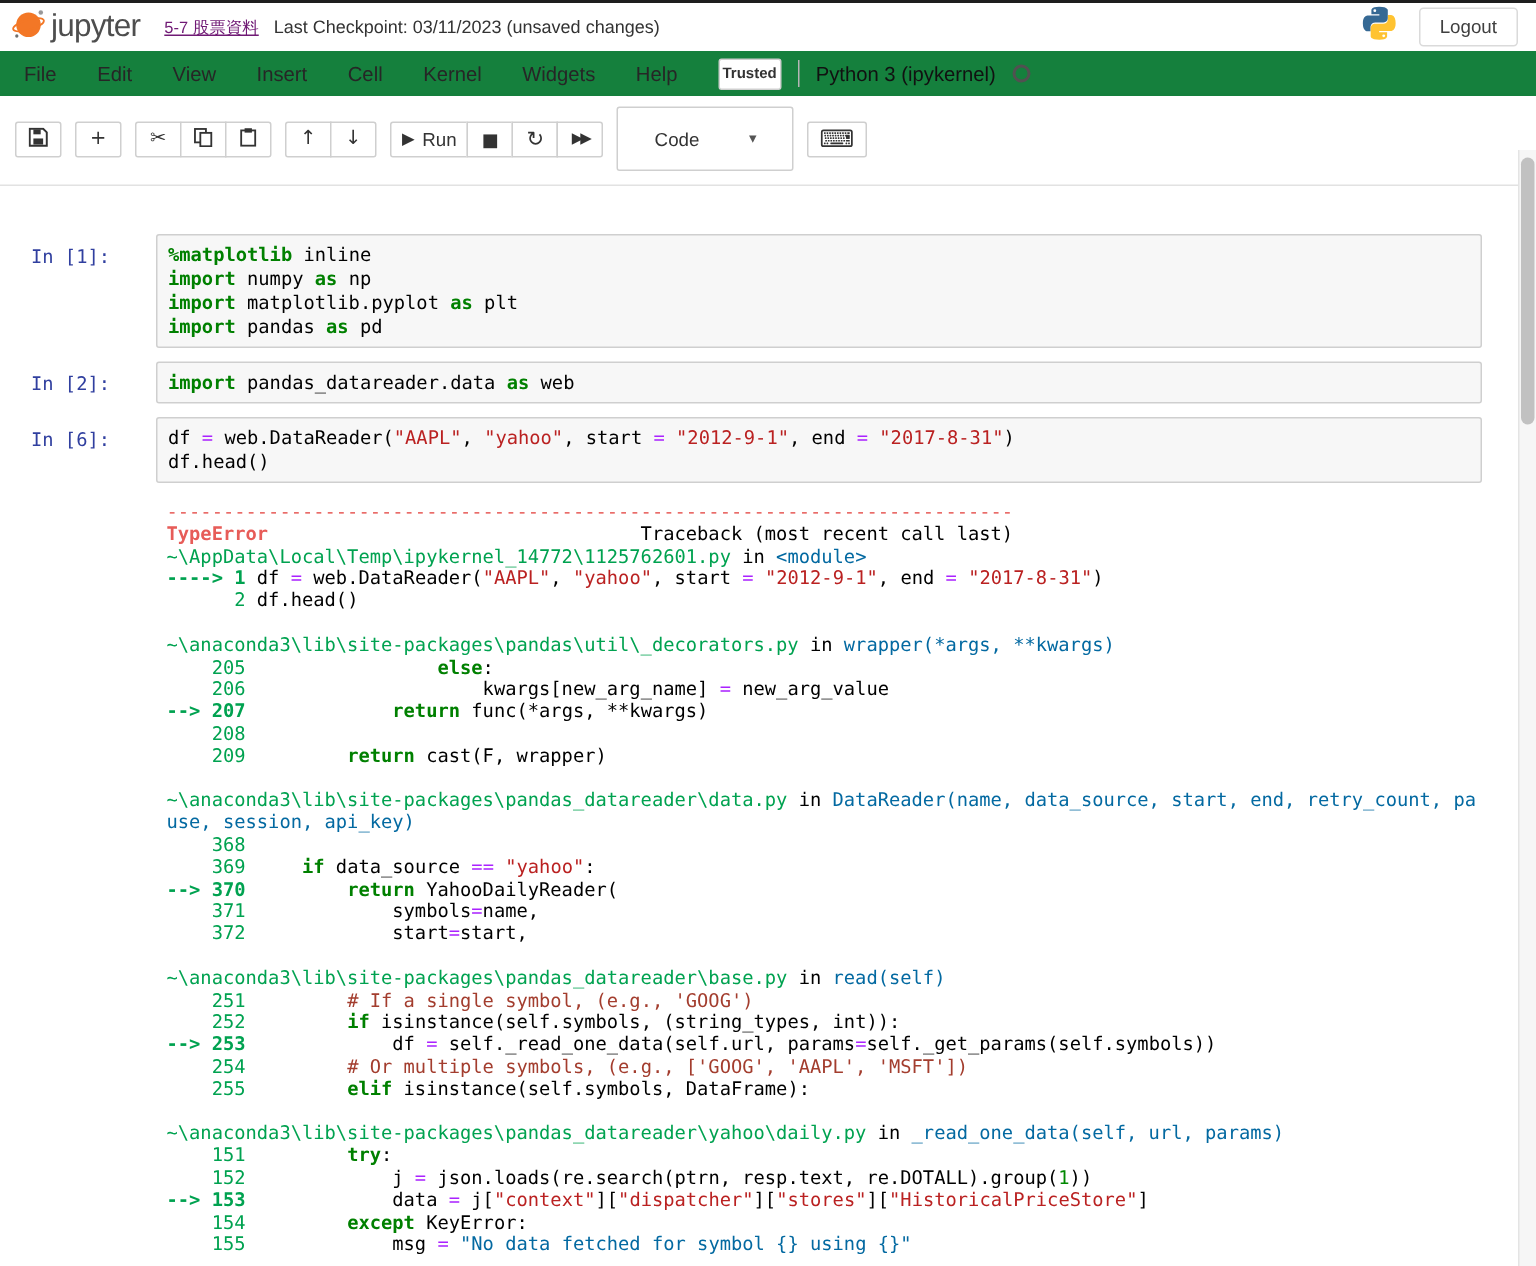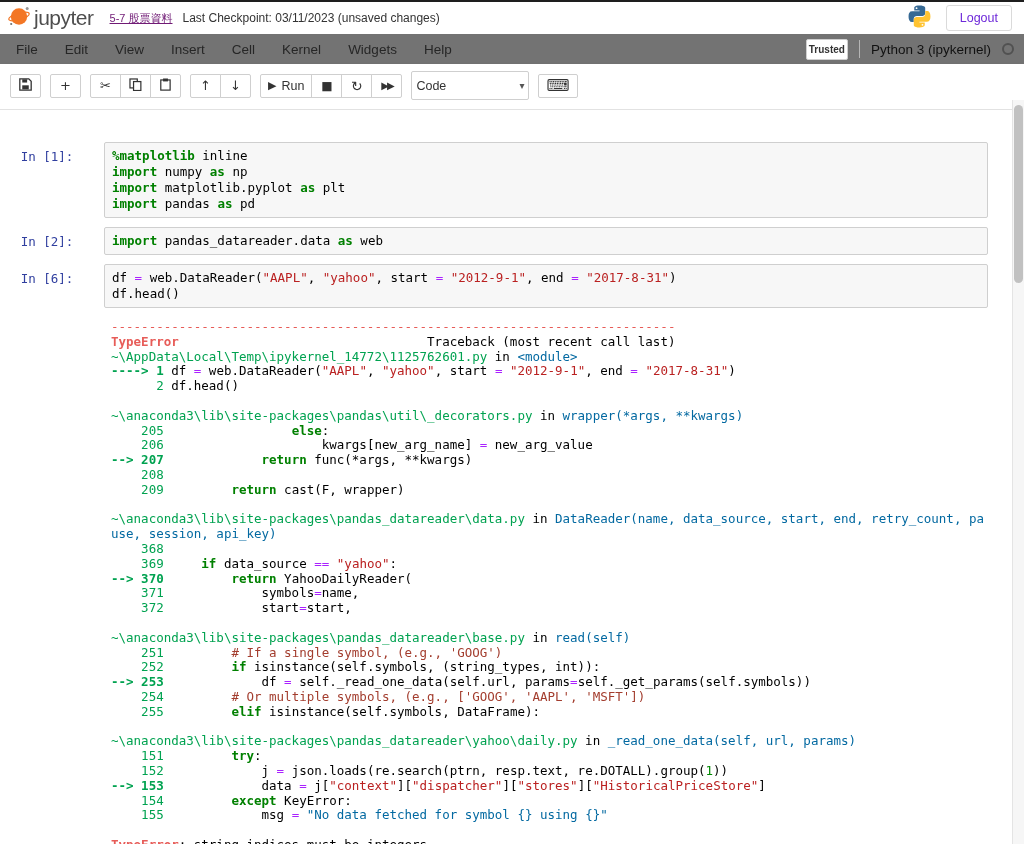--- a/index.html
+++ b/index.html
@@ -9,26 +9,26 @@
 
   
   header { display:flex; justify-content:space-between; align-items:center;
     height:32px; padding:2px 12px 2px 8px; background:#fff; }
   .header-left { display:flex; align-items:center; }
   .jupyter-logo { display:flex; align-items:center; gap:4px; cursor:pointer; }
   .logo-text { font-size:21px; color:#4e4e4e; letter-spacing:-0.5px; }
   .nb-title { font-size:11px; color:#701a75; margin-left:16px; text-decoration:underline; cursor:text; }
   .checkpoint { font-size:12px; color:#333; margin-left:10px; }
   .header-right { display:flex; align-items:center; gap:14px; }
-  .logout { font-size:12.5px; color:#6d28d9; background:#fff; border:1px solid #dadada;
+  .logout { font-size:12.5px; color:#404040; background:#fff; border:1px solid #dadada;
     border-radius:3px; padding:5px 13px; cursor:pointer; font-family:inherit; }
 
   
-  .menubar { display:flex; justify-content:space-between; align-items:center;
-    height:30px; padding:0 10px 0 16px; background:#737373; }
+  .menubar { display:flex; align-items:center;
+    height:30px; padding:0 10px 0 16px; background:#15803d; }
   .menus { display:flex; }
   .menu-item { font-size:13.5px; color:#262626; padding:4px 0; margin-right:27px; cursor:pointer; }
   .menubar-right { display:flex; align-items:center; gap:11px; }
   .trusted { font-size:10px; color:#333; border:1px solid #cfcfcf; border-radius:2px;
     padding:4px 2px; background:#fff;font-weight:bold; }
   .vsep { width:1px; height:18px; background:#b5b5b5; }
   .kernel-name { font-size:13.5px; color:#111; }
   .kernel-dot { width:12px; height:12px; border:2px solid #515151; border-radius:50%; }
 
   
@@ -38,22 +38,22 @@
   .tbtn { height:24px; min-width:31px; display:flex; align-items:center; justify-content:center;
     background:#fff; border:1px solid #cfcfcf; margin-right:-1px; font-size:13px; color:#333;
     padding:0 7px; cursor:pointer; }
   .btn-group .tbtn:first-child { border-radius:2px 0 0 2px; }
   .btn-group .tbtn:last-child { border-radius:0 2px 2px 0; margin-right:0; }
   .btn-group .tbtn:only-child { border-radius:2px; }
   .run-label { margin-left:5px; font-size:12.5px; }
   .glyph { font-family:"DejaVu Sans", sans-serif; }
   .ff { letter-spacing:-2px; font-size:10px; }
   .kbd-glyph { font-size:16px; }
-  .cell-select { width:118px; height:29px; border:1px solid #cfcfcf; border-radius:2px;
-    display:flex; align-items:center; justify-content:space-between; padding:0 4px;
+  .cell-select { width:118px; height:43px; border:1px solid #cfcfcf; border-radius:2px;
+    display:flex; align-items:center; justify-content:space-between; padding:0 24px;
     font-size:12.5px; color:#333; background:#fff; cursor:pointer;gap:20px; }
   .caret { font-size:10px; color:#555; }
 
   
   .notebook { padding:32px 12px 0 0; background:#fff; }
   .cell { display:flex; margin-bottom:9px; }
   .prompt { flex:0 0 104px; width:104px; text-align:center; padding:7px 10px 0 0;
     font-family:"DejaVu Sans Mono", monospace; font-size:12.5px; color:#303F9F; }
   .input-area { flex:1; margin-right:24px; background:#f7f7f7; border:1px solid #cfcfcf;
     border-radius:2px; padding:5px 7px; font-family:"DejaVu Sans Mono", monospace;

